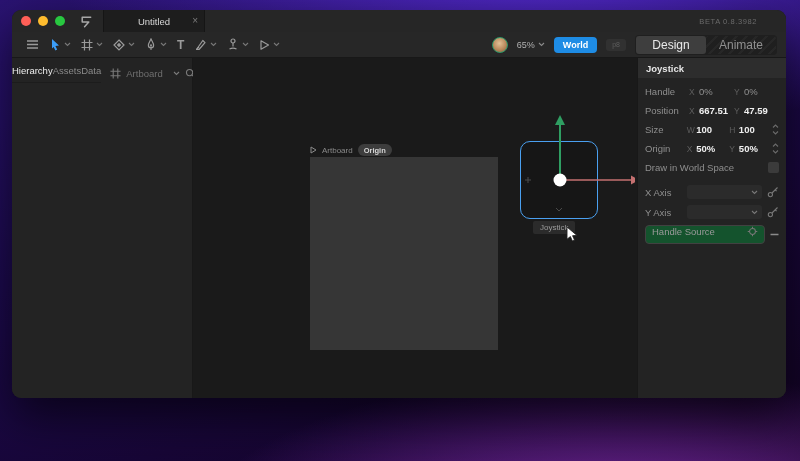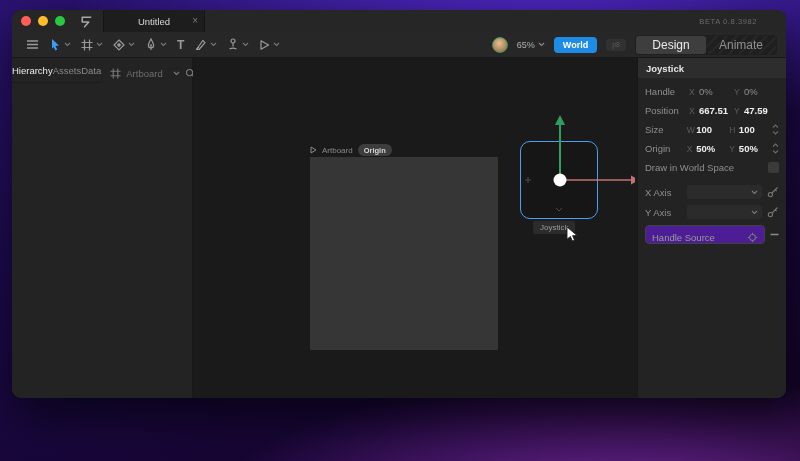--- a/index.html
+++ b/index.html
@@ -84,21 +84,21 @@
   .prop-val.dim { color:#8f8f8f; font-weight:normal; }
   .tail { margin-left:auto; display:flex; align-items:center; }
   .checkbox { width:11px; height:11px; background:#3b3b3b; border-radius:2px; }
   .axis-row { height:20px; display:flex; align-items:center; padding:0 7px; gap:5px; }
   .axis-row.first { margin-top:5px; }
   .axis-label { width:37px; color:#8f8f8f; }
   .dropdown { flex:1; height:14px; background:#2b2b2b; border-radius:3px;
     display:flex; align-items:center; justify-content:flex-end; padding:0 4px; }
   .hs-row { margin:3px 7px 0 7px; height:19px; display:flex; align-items:center; gap:5px; }
   .hs-field { flex:1; border:1px solid #414141; border-radius:4px; height:19px;
-    display:flex; align-items:flex-end; padding:0 6px; gap:20px; color:#9a9a9a; background:#4c1d95; }
+    display:flex; align-items:flex-start; padding:0 6px; gap:20px; color:#9a9a9a; background:#14532d; }
   .hs-field .grow { flex:1; }
 </style>
 </head>
 <body>
 
 <div class="window">
 
   <div class="titlebar">
     <div class="lights">
       <div class="light red"></div>

